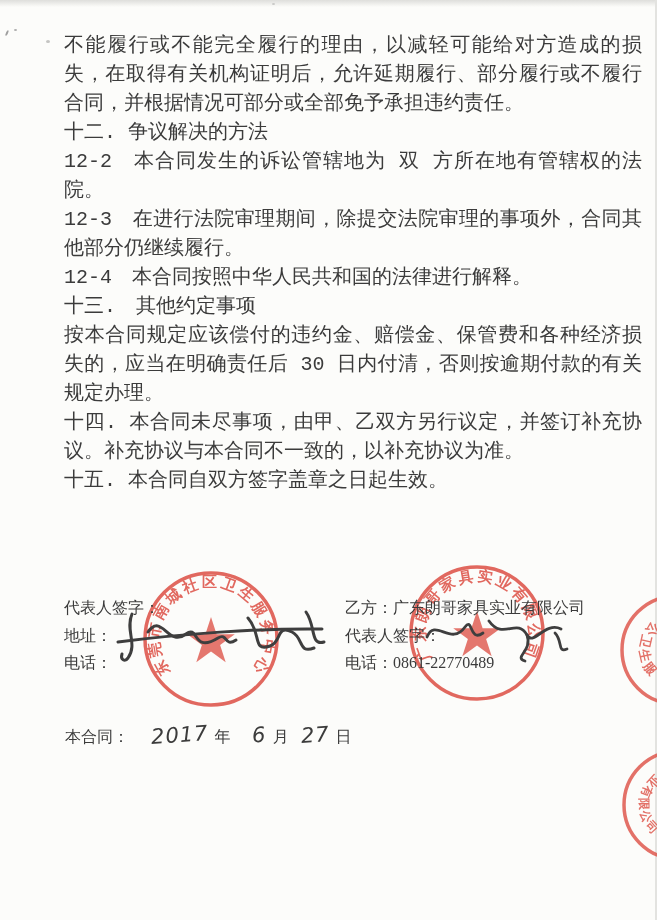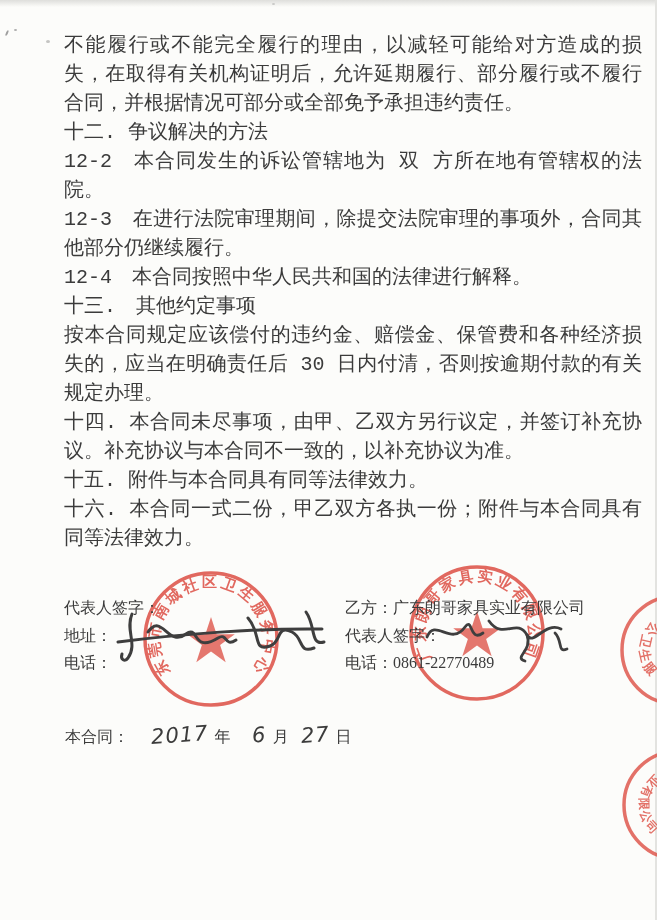--- a/index.html
+++ b/index.html
@@ -115,22 +115,21 @@
 
   <div class="body-text">
     <p>不能履行或不能完全履行的理由，以减轻可能给对方造成的损失，在取得有关机构证明后，允许延期履行、部分履行或不履行合同，并根据情况可部分或全部免予承担违约责任。</p>
     <p>十二. 争议解决的方法</p>
     <p>12-2　本合同发生的诉讼管辖地为 双 方所在地有管辖权的法院。</p>
     <p>12-3　在进行法院审理期间，除提交法院审理的事项外，合同其他部分仍继续履行。</p>
     <p>12-4　本合同按照中华人民共和国的法律进行解释。</p>
     <p>十三.　其他约定事项</p>
     <p>按本合同规定应该偿付的违约金、赔偿金、保管费和各种经济损失的，应当在明确责任后 30 日内付清，否则按逾期付款的有关规定办理。</p>
     <p>十四. 本合同未尽事项，由甲、乙双方另行议定，并签订补充协议。补充协议与本合同不一致的，以补充协议为准。</p>
-    <p>十五. 附件与本合同具有同等法律效力。</p>
-    <p>十六. 本合同一式二份，甲乙双方各执一份；附件与本合同具有同等法律效力。</p>
+    <p>十五. 本合同自双方签字盖章之日起生效。</p>
   </div>
 
   <div class="sig-col sig-a">
     <div class="sig-row"><span>代表人签字：</span></div>
     <div class="sig-row"><span>地址：</span></div>
     <div class="sig-row"><span>电话：</span></div>
   </div>
 
   <div class="sig-col sig-b">
     <div class="sig-row">

